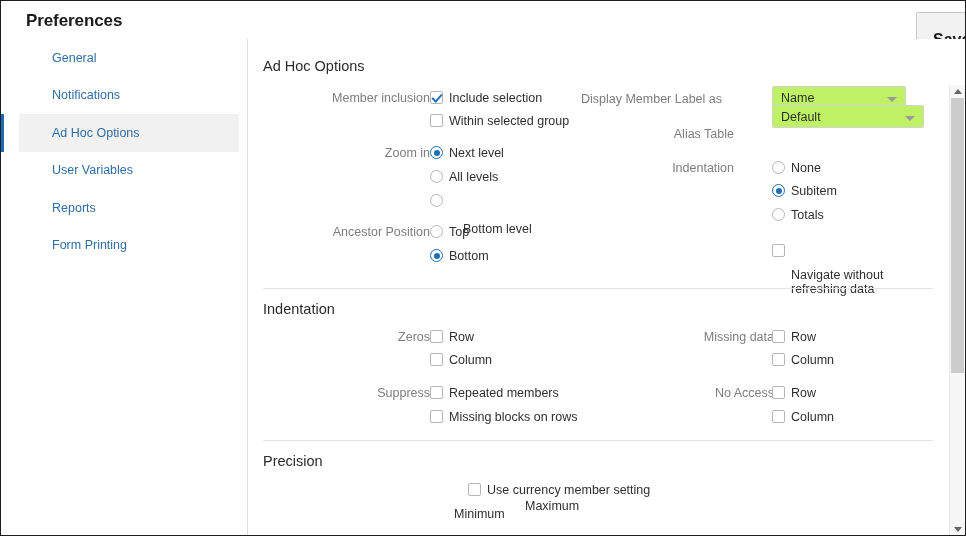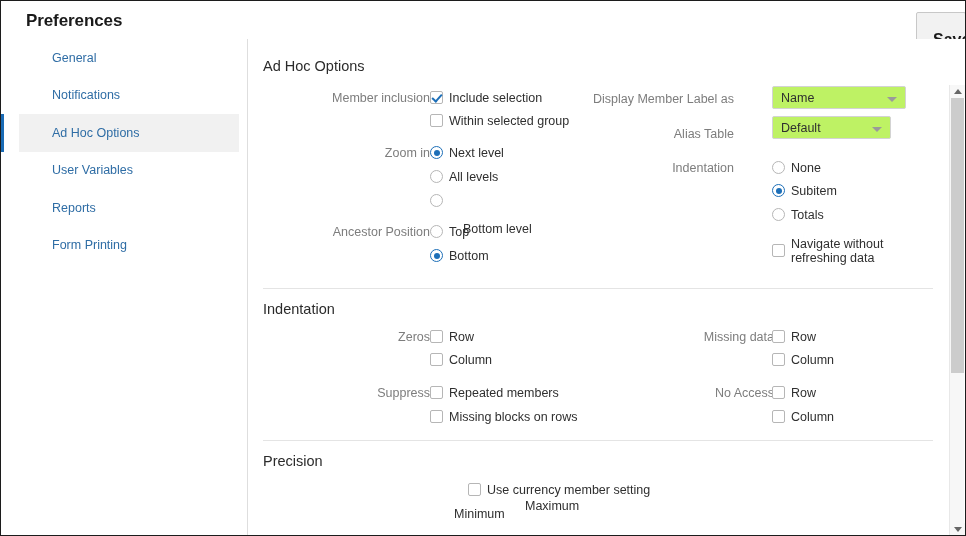--- a/index.html
+++ b/index.html
@@ -123,21 +123,21 @@
     color: #7d7d7d;
     text-align: right;
     white-space: nowrap;
   }
   .opt-text {
     position: absolute;
     font-size: 12.5px;
     color: #2f2f2f;
     white-space: nowrap;
   }
-  .opt-text.wrap { white-space: normal; width: 120px; line-height: 14px; }
+  .opt-text.wrap { white-space: normal; width: 120px; line-height: 14px; margin-top: 31px; }
 
   
   .cbx {
     position: absolute;
     width: 13px; height: 13px;
     border: 1px solid #b6b6b6;
     border-radius: 2px;
     background: #ffffff;
     cursor: pointer;
   }
@@ -288,28 +288,28 @@
       <div class="rdo" style="left:181px; top:155px;"></div>
       <div class="opt-text" style="left:214px; top:155px;margin-top:28px;">Bottom level</div>
 
       <div class="fld-label" style="left:25px; top:186px; width:156px;">Ancestor Position</div>
       <div class="rdo" style="left:181px; top:186px;"></div>
       <div class="opt-text" style="left:200px; top:186px;">Top</div>
 
       <div class="rdo checked" style="left:181px; top:210px;"></div>
       <div class="opt-text" style="left:200px; top:210px;">Bottom</div>
 
-      <div class="fld-label" style="left:340px; top:53px; width:145px;">Display Member Label as</div>
+      <div class="fld-label" style="left:328px; top:53px; width:145px;">Display Member Label as</div>
       <div class="dd" style="left:523px; top:47px; width:134px;">
         <span class="dd-val">Name</span>
         <span class="dd-arrow"></span>
       </div>
 
       <div class="fld-label" style="left:340px; top:88px; width:145px;">Alias Table</div>
-      <div class="dd" style="left:523px; top:77px; width:119px;">
+      <div class="dd" style="left:523px; top:66px; width:152px;">
         <span class="dd-val">Default</span>
         <span class="dd-arrow"></span>
       </div>
 
       <div class="fld-label" style="left:340px; top:122px; width:145px;">Indentation</div>
       <div class="rdo" style="left:523px; top:122px;"></div>
       <div class="opt-text" style="left:542px; top:122px;">None</div>
 
       <div class="rdo checked" style="left:523px; top:145px;"></div>
       <div class="opt-text" style="left:542px; top:145px;">Subitem</div>

